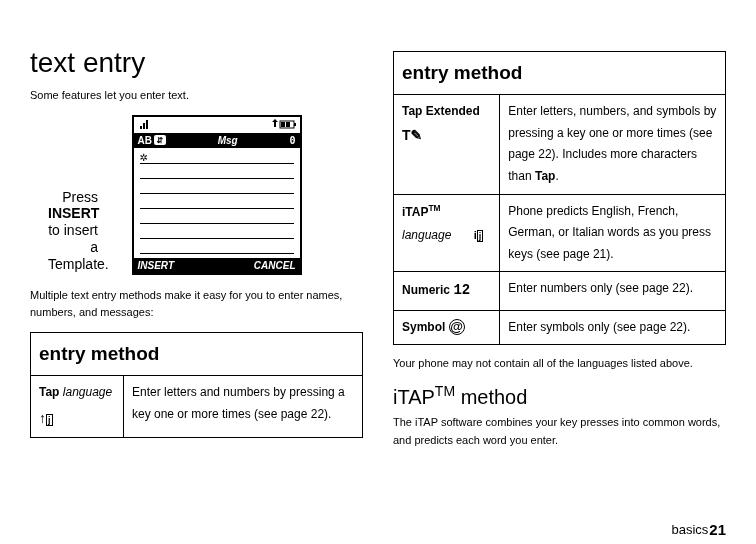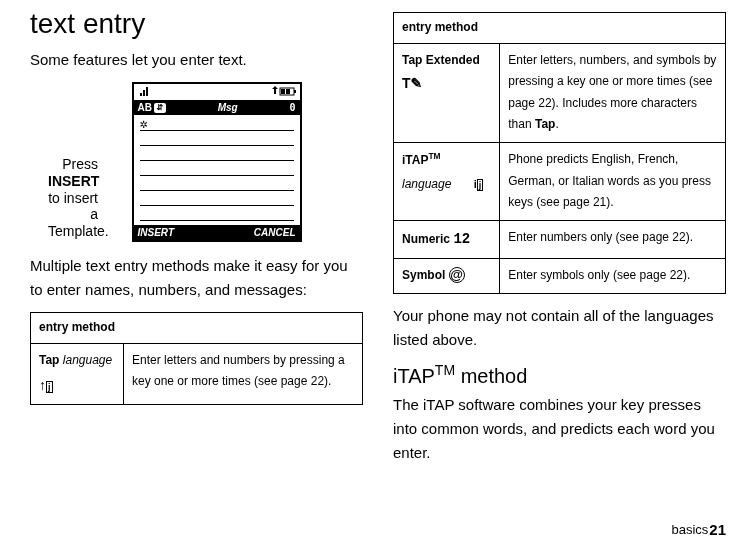--- a/index.html
+++ b/index.html
@@ -9,36 +9,37 @@
       font-family: Arial, Helvetica, sans-serif;
       background: #fff;
       position: relative;
       padding: 8px 30px 0 30px;
       font-size: 13px;
       color: #000;
     }
     .columns {
       display: flex;
       gap: 30px;
+      margin-top: 39px;
     }
     .col {
       width: 335px;
     }
     .heading-large {
       font-size: 28px;
       font-weight: 400;
       margin-bottom: 8px;
     }
     .heading-medium {
       font-size: 20px;
       font-weight: 400;
       margin-bottom: 6px;
     }
     .body-text {
-      font-size: 15px;
+      font-size: 11px;
       line-height: 1.6;
       margin-bottom: 10px;
     }
     .phone-wrap {
       display: flex;
       align-items: center;
       justify-content: center;
       margin: 6px 0 12px 0;
       position: relative;
     }
@@ -108,21 +109,21 @@
       padding: 6px 8px;
       font-size: 12px;
       vertical-align: top;
       line-height: 1.8;
     }
     table.entry th {
       text-align: left;
       font-weight: bold;
       background: #fff;
       padding: 4px 8px;
-      font-size: 12px;
+      font-size: 19px;
     }
     .method-label {
       font-family: Arial, sans-serif;
       font-weight: bold;
       font-size: 12px;
       display: flex;
       flex-direction: column;
       gap: 2px;
     }
     .method-label .lang { font-style: italic; font-weight: normal; }

